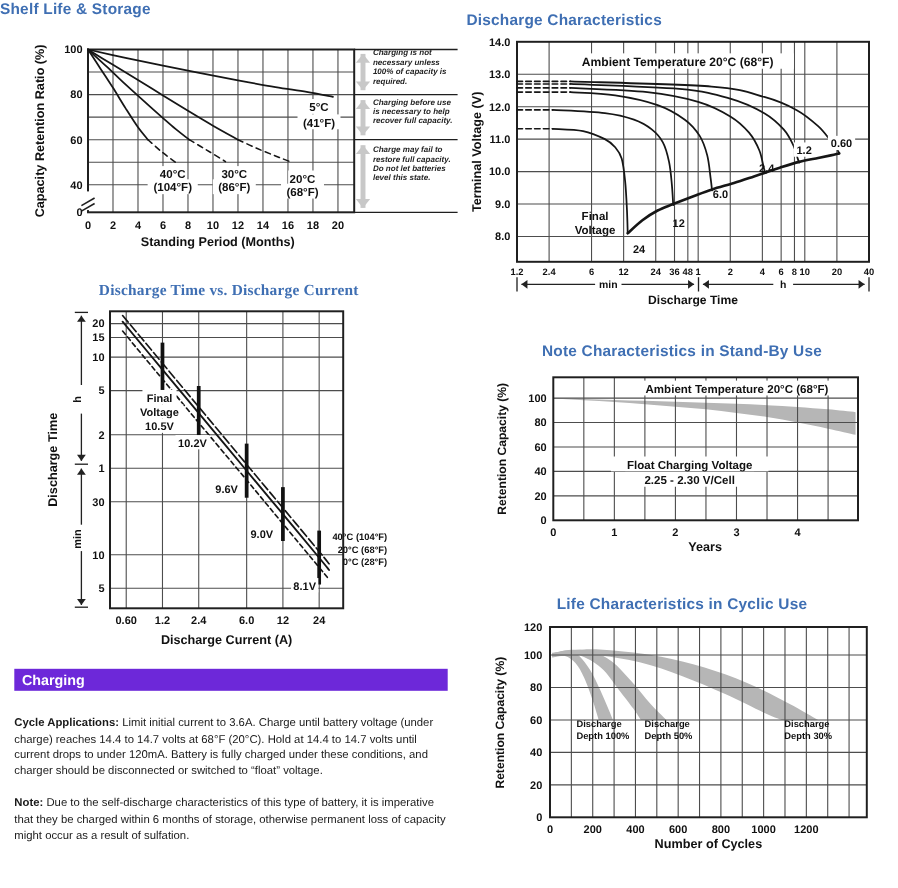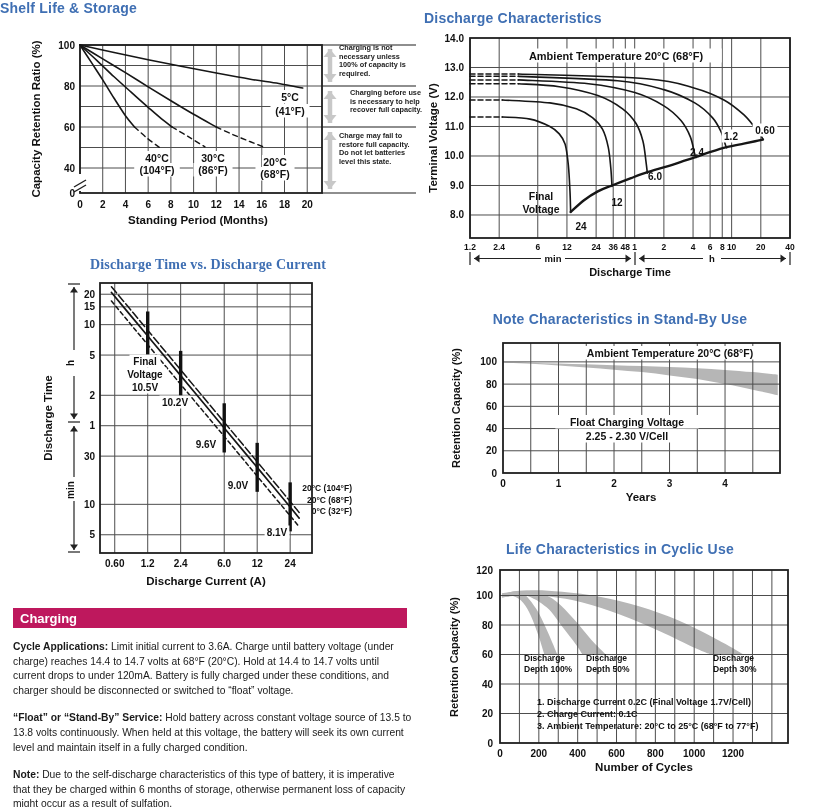--- a/index.html
+++ b/index.html
@@ -1,25 +1,25 @@
 <!DOCTYPE html>
 <html><head>
 <meta charset="utf-8">
 <style>
   html,body{margin:0;padding:0;background:#ffffff;}
   body{font-family:"Liberation Sans",sans-serif;color:#111;}
   #page{position:relative;width:816px;height:807px;background:#fff;overflow:hidden;}
   #page svg{position:absolute;left:0;top:0;}
   .chart-title{position:absolute;text-align:center;font-size:14px;font-weight:700;color:#3f6fb3;letter-spacing:.2px;}
-  .side-note{position:absolute;font-size:7.3px;line-height:8.7px;font-weight:700;color:#222;}
+  .side-note{position:absolute;font-size:7.3px;line-height:8.7px;font-weight:700;color:#222;font-style:italic;}
   .legend{position:absolute;font-size:8.5px;font-weight:700;line-height:11.5px;text-align:right;color:#111;}
   .notes{position:absolute;font-size:9px;font-weight:700;line-height:12.2px;white-space:nowrap;color:#111;}
-  .charging-bar{position:absolute;background:#be185d;color:#fff;font-weight:700;font-size:13px;padding:3px 0 0 7px;box-sizing:border-box;}
+  .charging-bar{position:absolute;background:#6d28d9;color:#fff;font-weight:700;font-size:13px;padding:3px 0 0 7px;box-sizing:border-box;}
   .charging-text{position:absolute;font-size:10.3px;line-height:14.6px;color:#1a1a1a;}
-  .charging-text p{margin:4px 0 13px 0;}
+  .charging-text p{margin:15px 0 13px 0;}
   .charging-text b{font-weight:700;}
   svg text{font-family:"Liberation Sans",sans-serif;fill:#111;}
 </style>
 </head>
 <body>
 
 <div id="page">
   <svg id="charts-canvas" width="816" height="807" viewBox="0 0 816 807">
       <line x1="80" x2="80" y1="45" y2="193" stroke="#4d4d4d" stroke-width="1"></line>
       <line x1="102.72300469483568" x2="102.72300469483568" y1="45" y2="193" stroke="#4d4d4d" stroke-width="1"></line>
@@ -331,37 +331,31 @@
       <text x="644" y="771" font-size="11.5" text-anchor="middle" font-weight="700">Number of Cycles</text>
     </svg>
 
   <div class="chart-title" style="left:0;top:8;width:416;">Shelf Life &amp; Storage</div>
   <div class="chart-title" style="left:424;top:10;width:392;left:424px;top:10px;">Discharge Characteristics</div>
   <div class="chart-title" style="left:0px;top:257px;width:416px;font-family:Liberation Serif, serif;">Discharge Time vs. Discharge Current</div>
   <div class="chart-title" style="left:424px;top:311px;width:392px;">Note Characteristics in Stand-By Use</div>
   <div class="chart-title" style="left:424px;top:541px;width:392px;">Life Characteristics in Cyclic Use</div>
 
   <div class="side-note" style="left:339px;top:44px;width:76px;">Charging is not necessary unless 100% of capacity is required.</div>
-  <div class="side-note" style="left:350px;top:89px;width:76px;">Charging before use is necessary to help recover full capacity.</div>
+  <div class="side-note" style="left:339px;top:89px;width:76px;">Charging before use is necessary to help recover full capacity.</div>
   <div class="side-note" style="left:339px;top:132px;width:76px;">Charge may fail to restore full capacity. Do not let batteries level this state.</div>
 
   <div class="legend" style="left:270px;top:483px;width:82px;">
-    <div>20°C (104°F)</div>
+    <div>40°C (104°F)</div>
     <div>20°C (68°F)</div>
-    <div>0°C (32°F)</div>
+    <div>0°C (28°F)</div>
   </div>
 
-  <div class="notes" style="left:537px;top:696px;">
-    <div>1. Discharge Current 0.2C (Final Voltage 1.7V/Cell)</div>
-    <div>2. Charge Current: 0.1C</div>
-    <div>3. Ambient Temperature: 20°C to 25°C (68°F to 77°F)</div>
-  </div>
 
   <div class="charging-bar" style="left:13px;top:608px;width:394px;height:20px;">
     <span>Charging</span>
   </div>
 
   <div class="charging-text" style="left:13px;top:636px;width:400px;">
     <p><b>Cycle Applications:</b> <span>Limit initial current to 3.6A. Charge until battery voltage (under charge) reaches 14.4  to 14.7 volts at 68°F (20°C). Hold at 14.4 to 14.7 volts until current drops to under 120mA. Battery is fully charged under these conditions, and charger should be disconnected or switched to “float” voltage.</span></p>
-    <p><b>“Float” or “Stand-By” Service:</b> <span>Hold battery across constant voltage source of 13.5 to 13.8 volts continuously. When held at this voltage, the battery will seek its own current level and maintain itself in a fully charged condition.</span></p>
     <p><b>Note:</b> <span>Due to the self-discharge characteristics of this type of battery, it is imperative that they be charged within 6 months of storage, otherwise permanent loss of capacity might occur as a result of sulfation.</span></p>
   </div>
 </div>
 
 </body></html>

